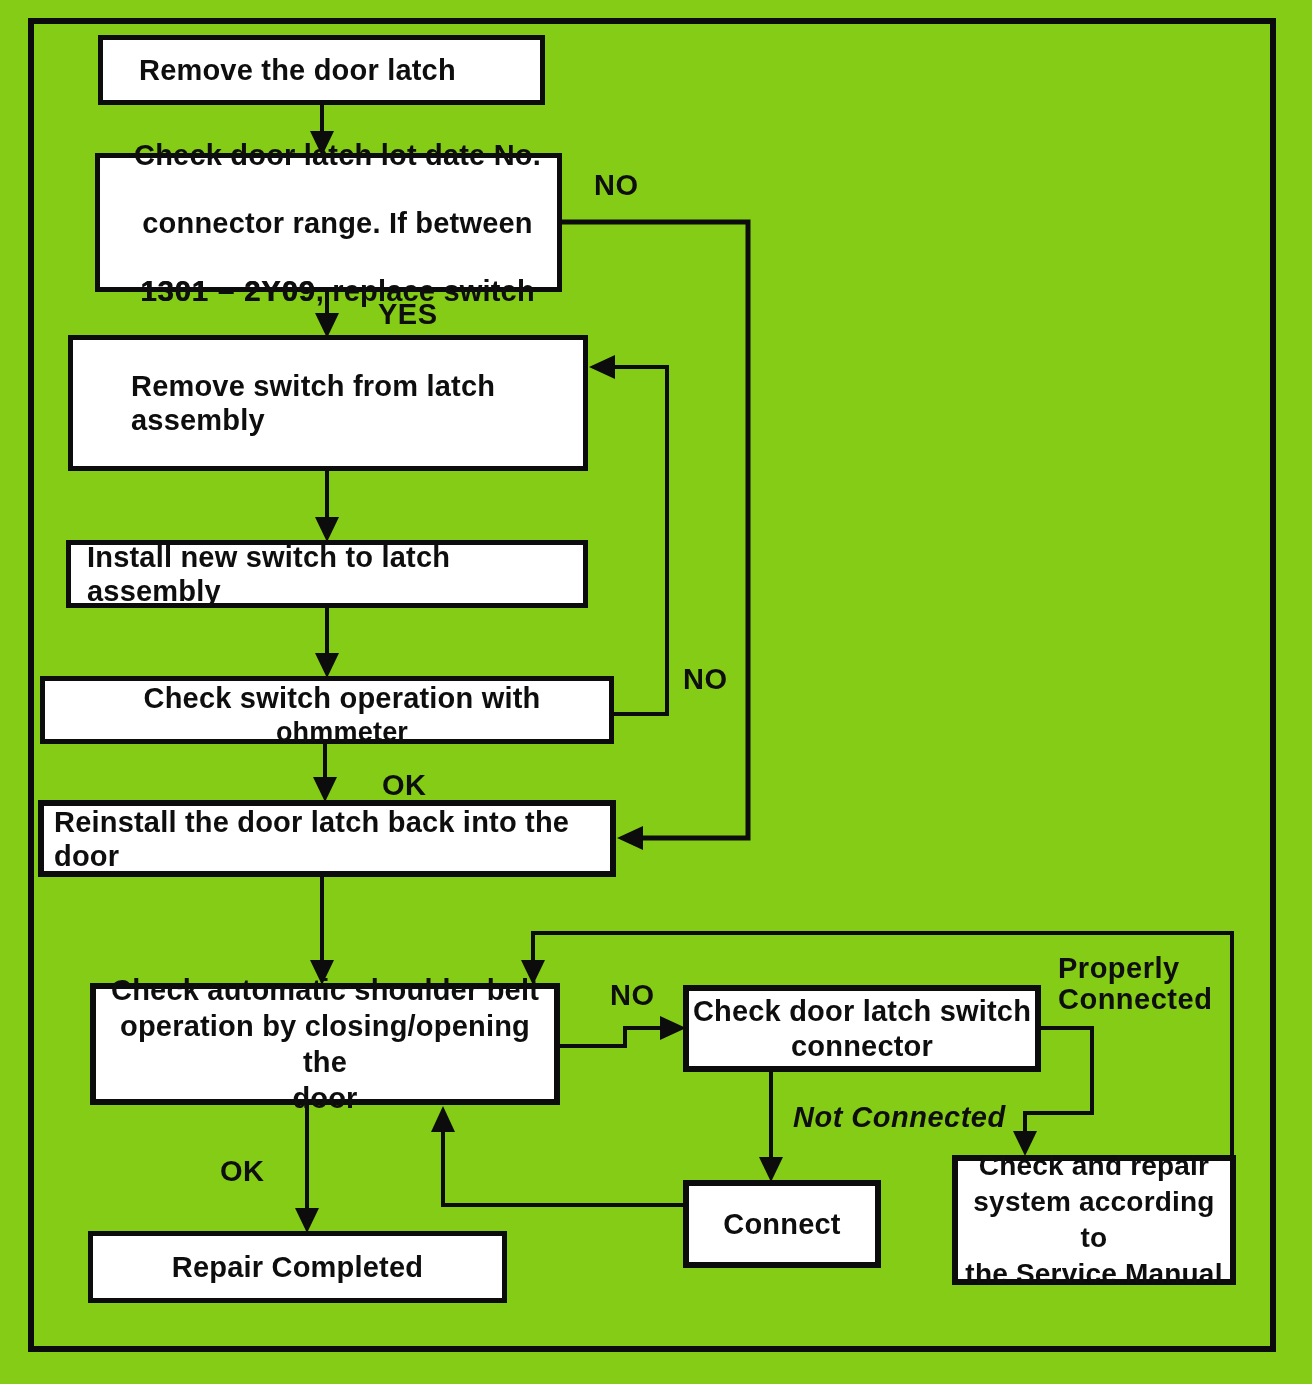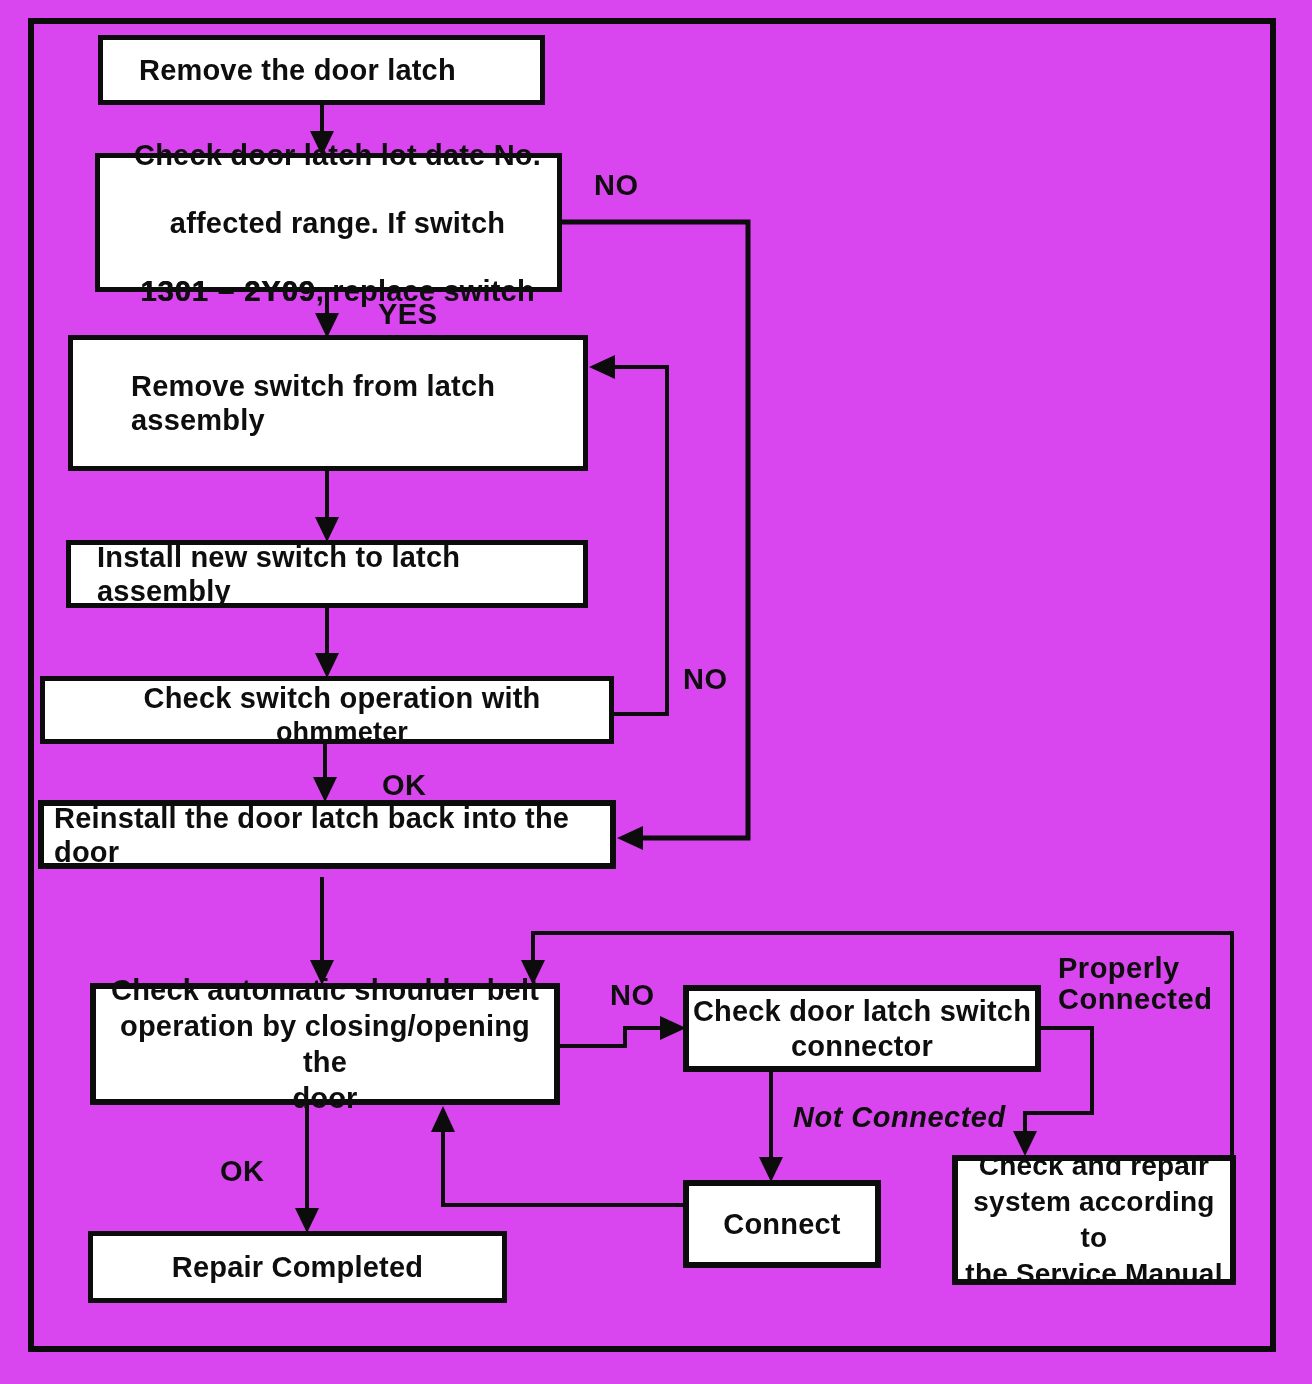--- a/index.html
+++ b/index.html
@@ -1,19 +1,19 @@
 <!DOCTYPE html>
 <html><head>
 <meta charset="utf-8">
 <style>
   html,body{margin:0;padding:0;background:#fff;}
   #canvas{
     position:relative;
     width:1312px;height:1384px;
-    background:#d946ef;
+    background:#84cc16;
     font-family:"Liberation Sans", sans-serif;
     color:#0e0e0e;
     overflow:hidden;
   }
   #outer-frame{
     position:absolute;left:28px;top:18px;width:1248px;height:1334px;
     border:6px solid #0b0b0b;
     box-sizing:border-box;
   }
   #wires{position:absolute;left:0;top:0;z-index:1;}
@@ -100,34 +100,34 @@
       <polygon points="431,1132 455,1132 443,1106"></polygon>
       <polygon points="295,1208 319,1208 307,1233"></polygon>
     </g>
   </svg>
 
   <div class="box" style="left:98px;top:35px;width:447px;height:70px;padding-left:36px;">Remove the door latch</div>
 
   <div class="box" style="left:95px;top:153px;width:467px;height:139px;padding-left:34px;align-items:center;text-align:center;">
     <div>
       <span class="l2">Check door latch lot date No.</span>
-      <span class="l2">affected range. If switch</span>
+      <span class="l2">connector range. If between</span>
       <span class="l2"><span class="xbold">1301 – 2Y09</span><span>, replace switch</span></span>
     </div>
   </div>
 
   <div class="box" style="left:68px;top:335px;width:520px;height:136px;padding-left:58px;">Remove switch from latch assembly</div>
 
-  <div class="box" style="left:66px;top:540px;width:522px;height:68px;padding-left:26px;">Install new switch to latch assembly</div>
+  <div class="box" style="left:66px;top:540px;width:522px;height:68px;padding-left:16px;">Install new switch to latch assembly</div>
 
   <div class="box" style="left:40px;top:676px;width:574px;height:68px;padding-left:30px;flex-direction:column;">
     <span>Check switch operation with</span><span class="tool-word">ohmmeter</span>
   </div>
 
-  <div class="box thick" style="left:38px;top:800px;width:578px;height:69px;padding-left:10px;">Reinstall the door latch back into the door</div>
+  <div class="box thick" style="left:38px;top:800px;width:578px;height:77px;padding-left:10px;">Reinstall the door latch back into the door</div>
 
   <div class="box thick center" style="left:90px;top:983px;width:470px;height:122px;line-height:36px;">Check automatic shoulder belt
 operation by closing/opening the
 door</div>
 
   <div class="box thick center" style="left:683px;top:985px;width:358px;height:87px;line-height:35px;">Check door latch switch
 connector</div>
 
   <div class="box thick center" style="left:683px;top:1180px;width:198px;height:88px;">Connect</div>
 

